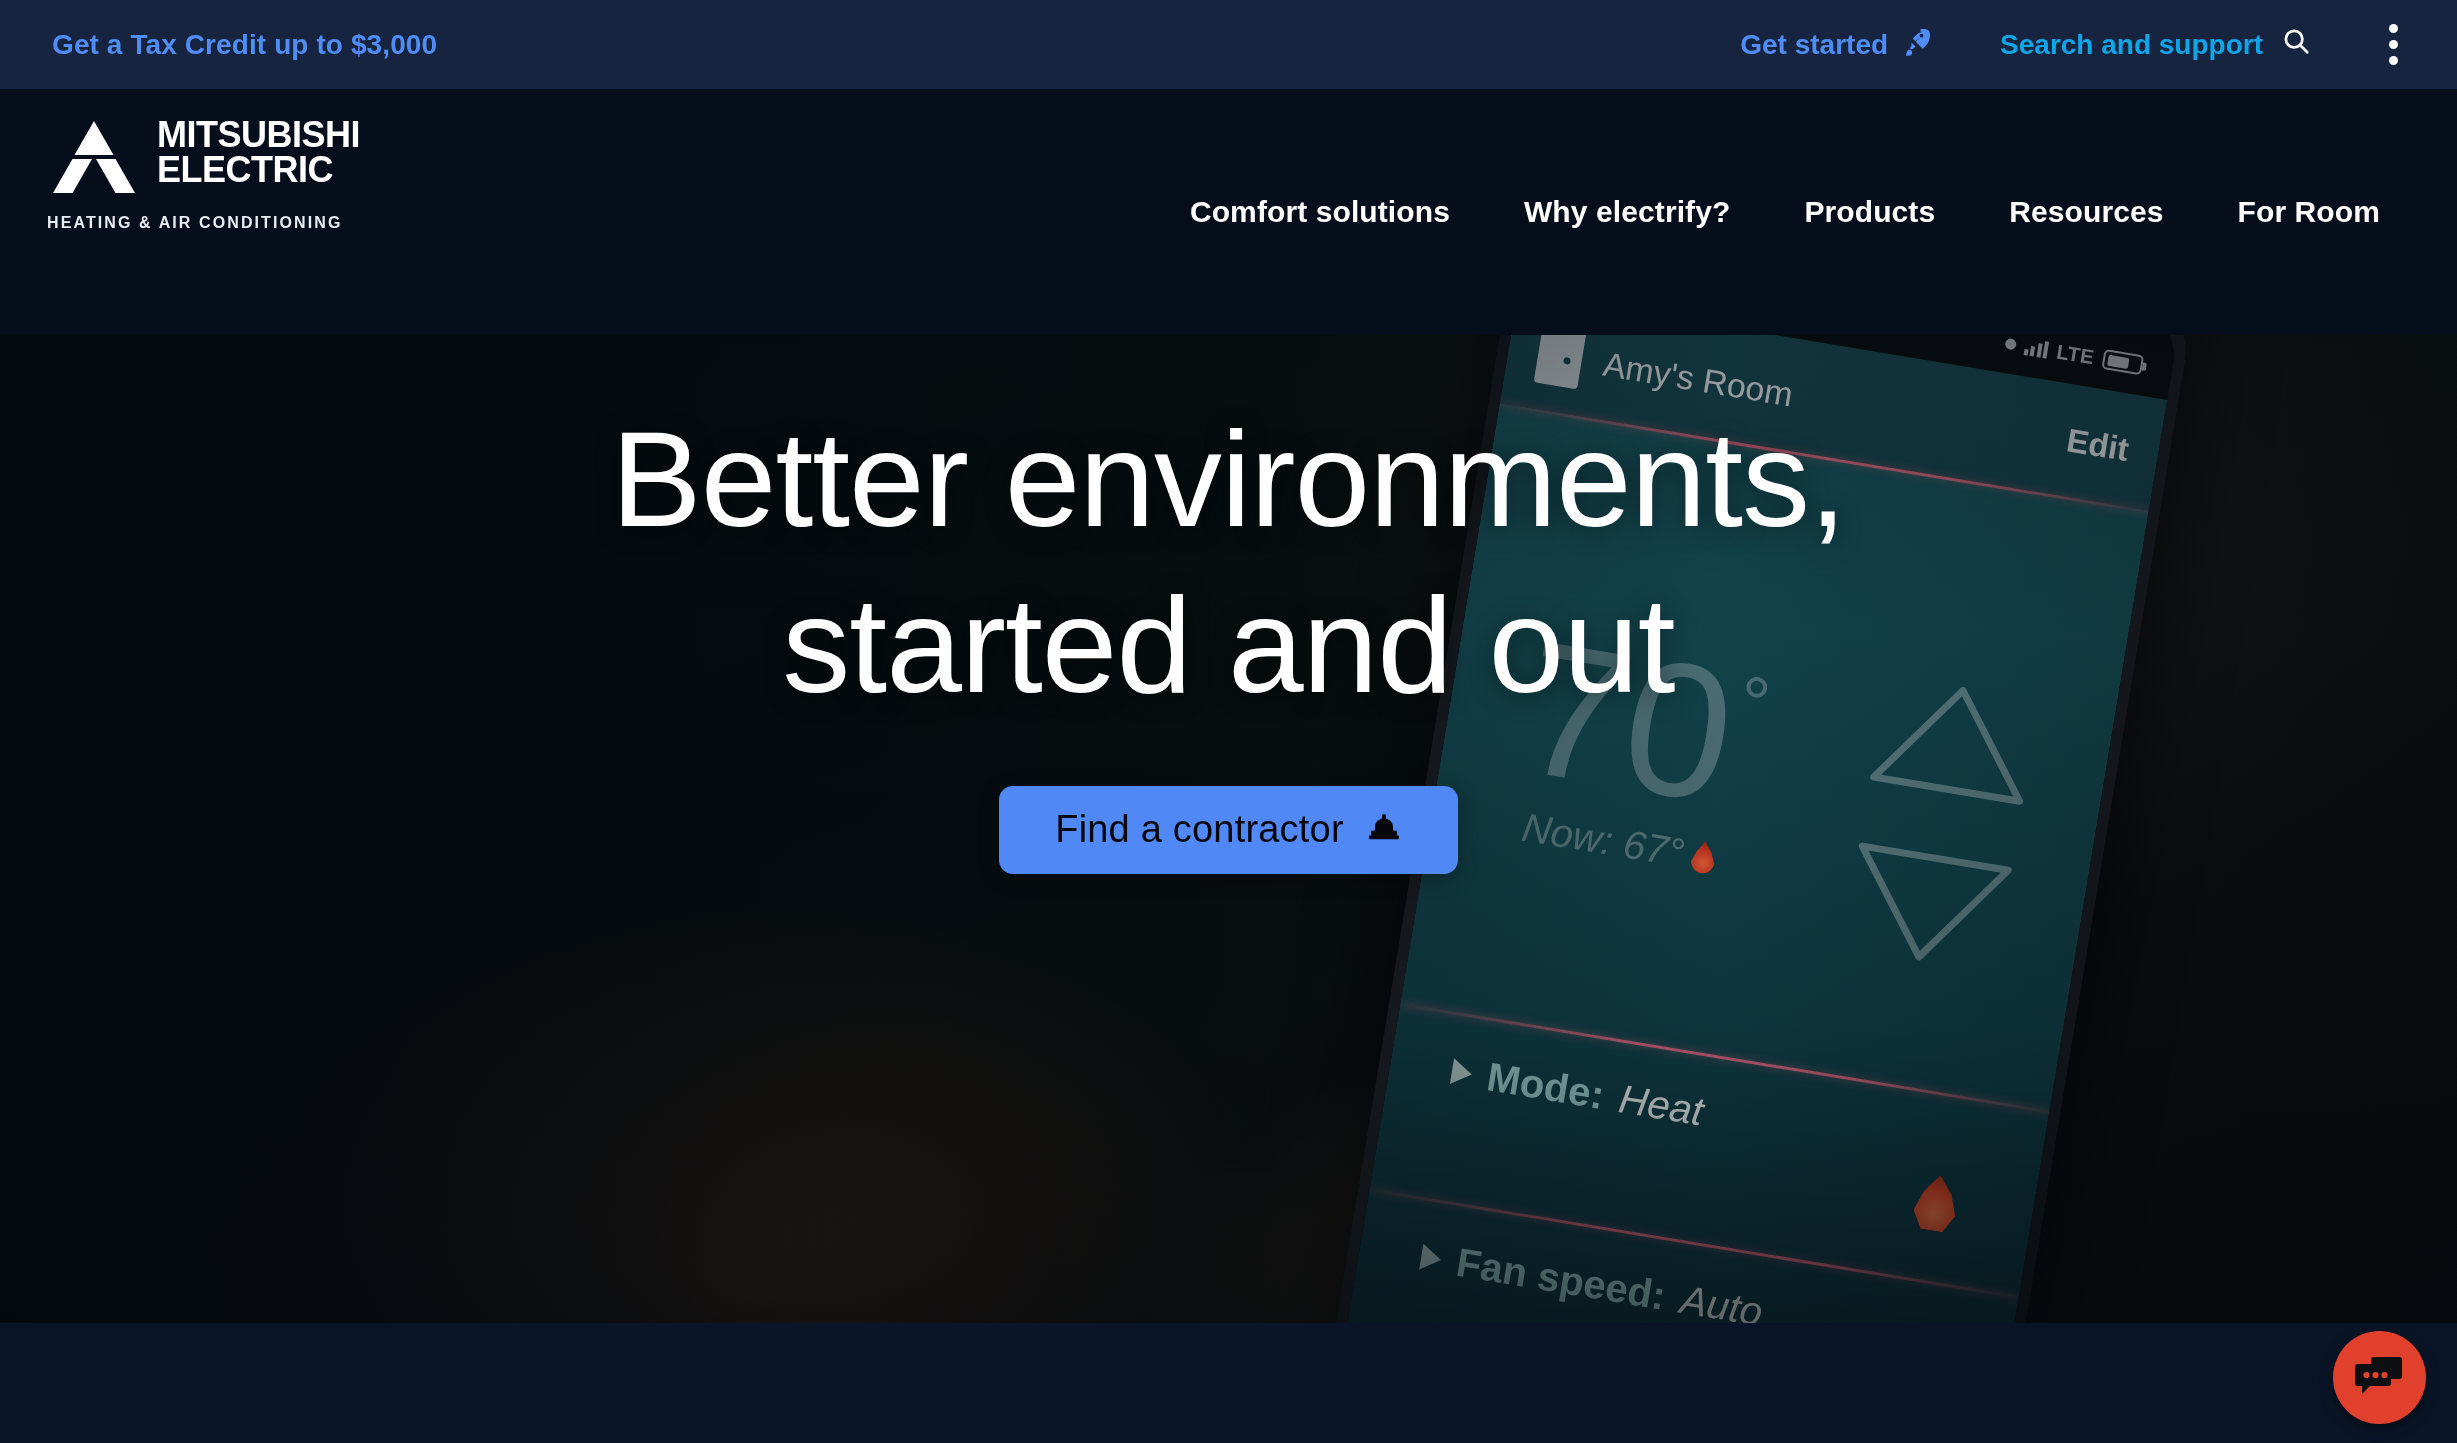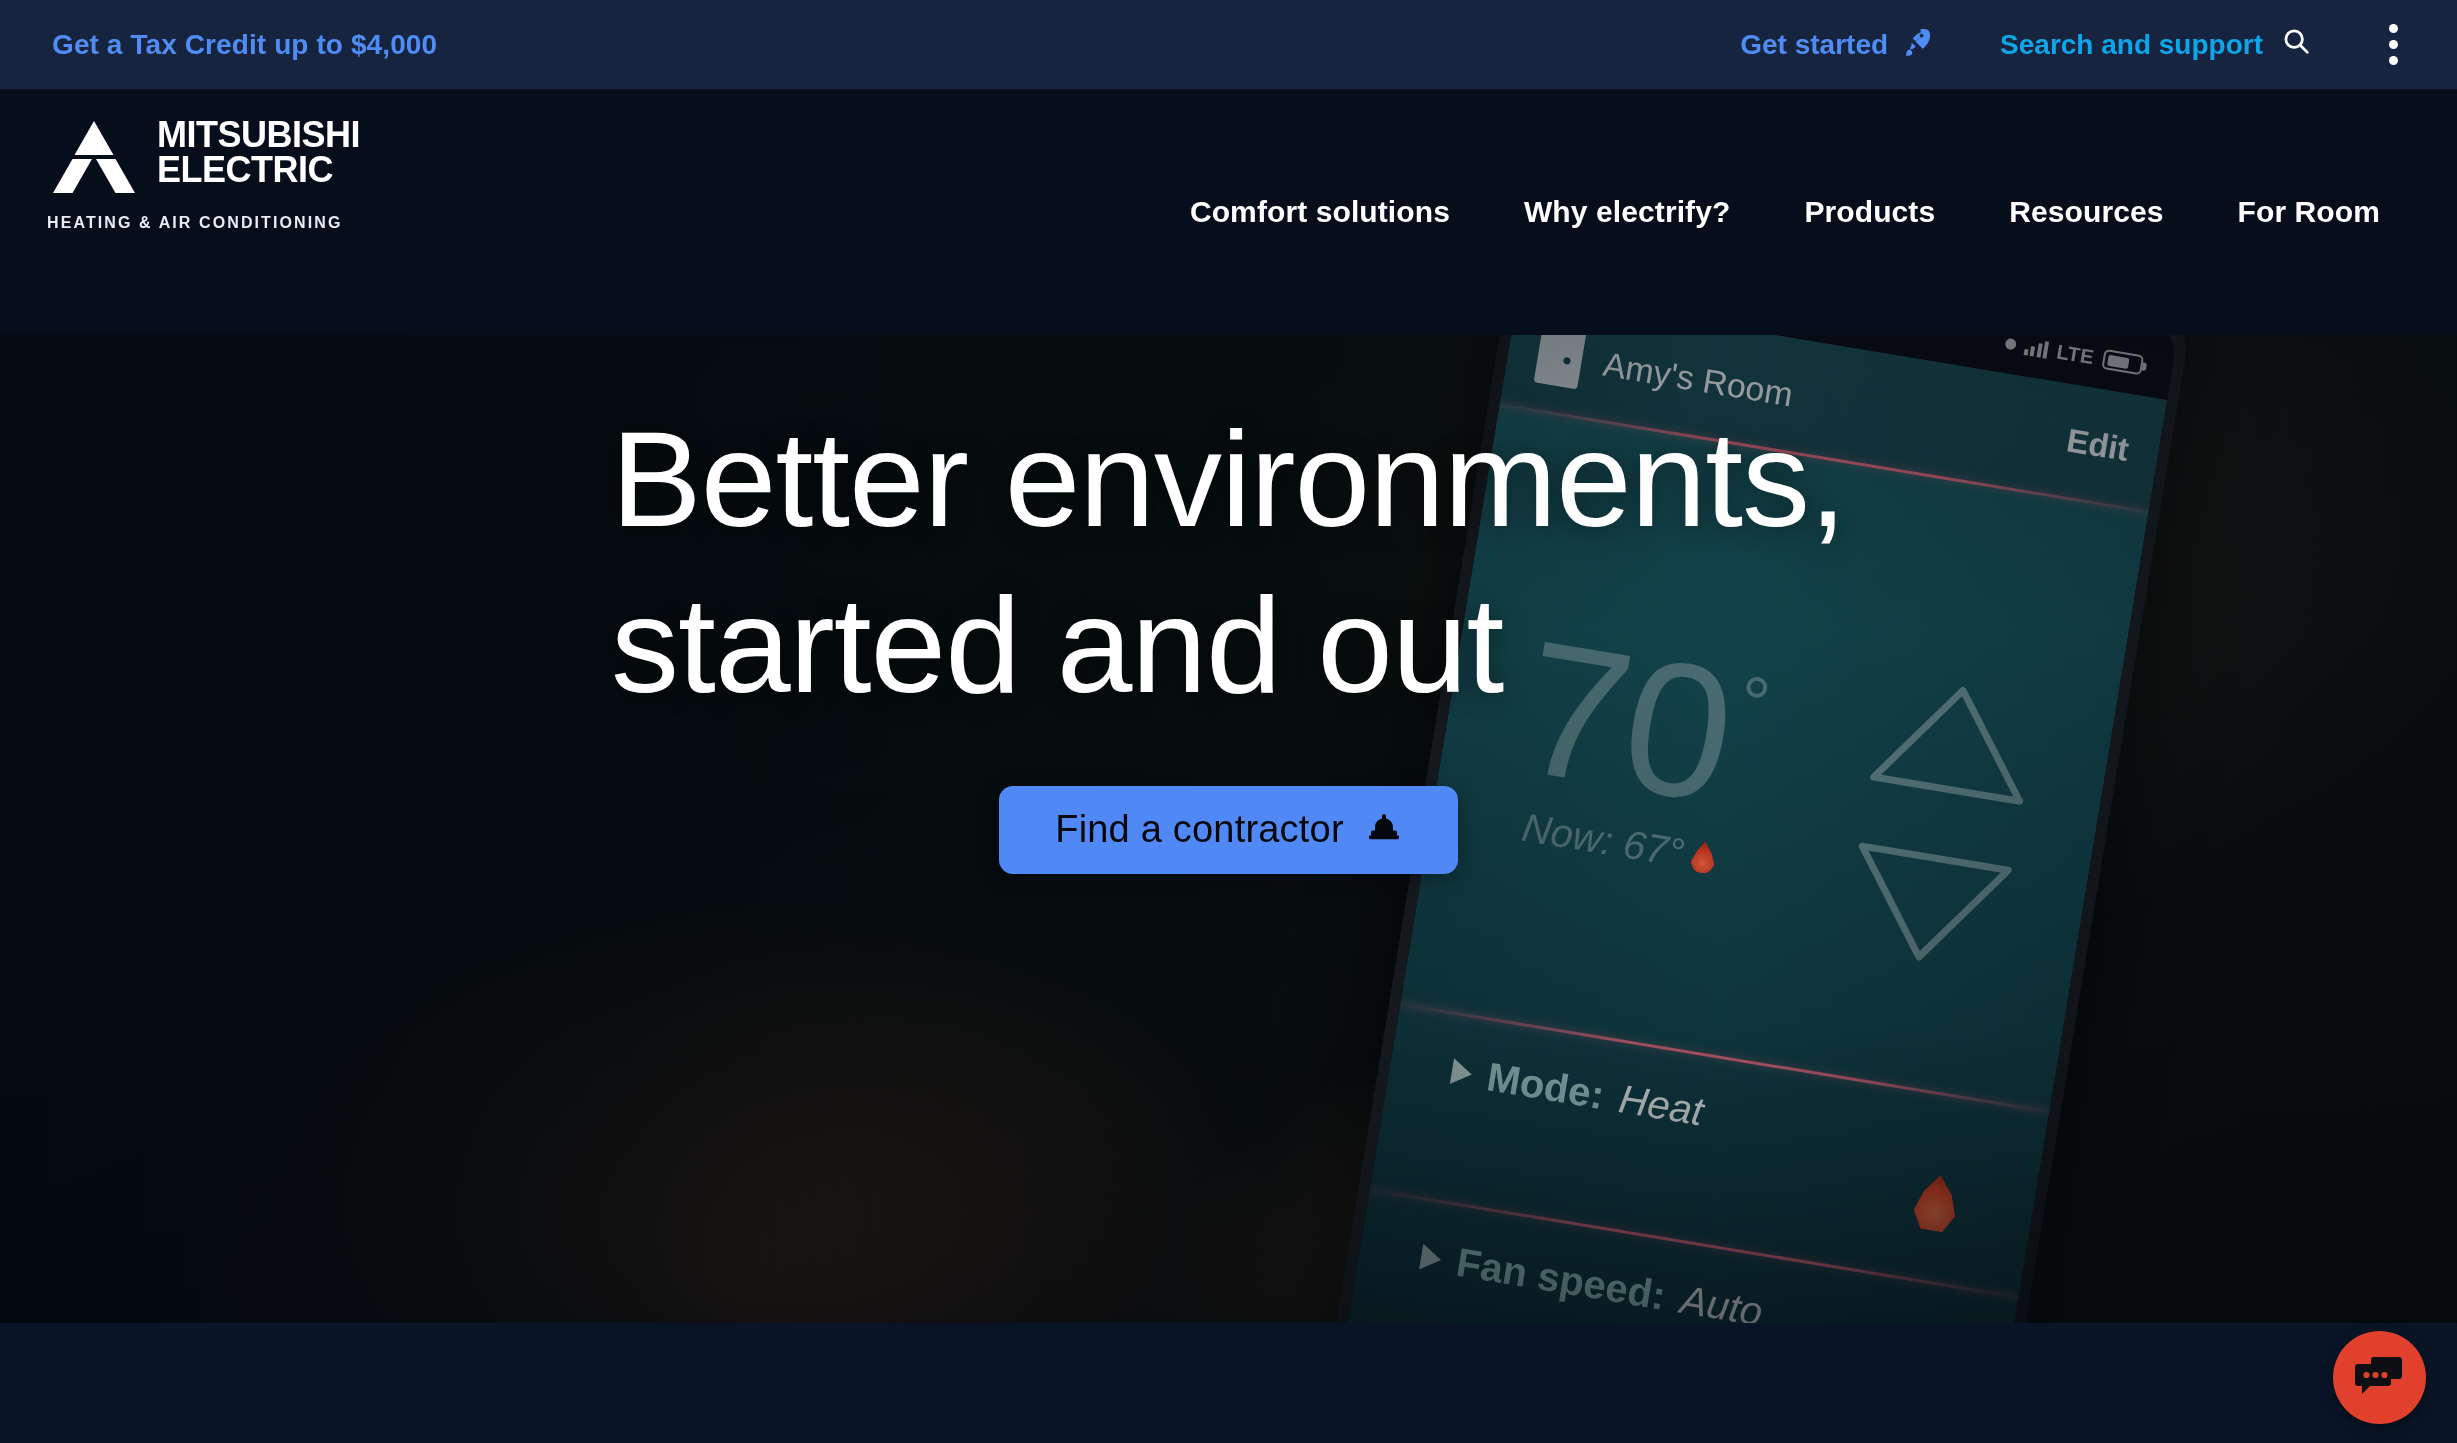--- a/index.html
+++ b/index.html
@@ -370,20 +370,21 @@
     position: absolute;
     inset: 0;
     display: flex;
     flex-direction: column;
     align-items: center;
     z-index: 6;
   }
 
   .hero-title {
     margin-top: 62px;
+    text-align: center;
     color: #ffffff;
     font-size: 136px;
     font-weight: 400;
     line-height: 1.22;
     letter-spacing: -1px;
     text-shadow: 0 3px 26px rgba(0,0,0,0.45);
     font-family: "Liberation Sans", sans-serif;
   }
   .hero-title .line { display: block; }
 
@@ -432,21 +433,21 @@
     box-shadow: 0 4px 14px rgba(0,0,0,0.45);
   }
 </style>
 </head>
 <body>
 
 <div class="page">
 
   <div class="utility-bar">
 
-    <a class="promo-link">Get a Tax Credit up to $4,000</a>
+    <a class="promo-link">Get a Tax Credit up to $3,000</a>
 
     <div class="utility-right">
 
       <div class="get-started">
         <span>Get started</span>
         <span>
           <svg width="30" height="30" viewBox="0 0 24 24" fill="#4F8DF5" aria-hidden="true">
             <path d="M14.8 2.6c2.6-.6 5.2-.3 6.4.9 1.2 1.2 1.5 3.8.9 6.4-.5 2.3-1.7 4.5-3.4 6.2l-2.1 2.1-5.8-5.8 2.1-2.1c1.7-1.7 3.8-2.9 5.9-3.4-2.1.4-4.3 1.6-6 3.3L10.7 12 8.6 9.9l2.1-2.1c1.7-1.7 3.9-2.9 6.2-3.4-.7.1-1.4.2-2.1.2z"></path>
             <path d="M15.6 6.2c.8 0 1.5.7 1.5 1.5s-.7 1.5-1.5 1.5-1.5-.7-1.5-1.5.7-1.5 1.5-1.5z" fill="#17243F"></path>
             <path d="M7.6 13.1l3.3 3.3-1.2 1.2c-.7.7-1.8 1-3.2 1.1.1-1.4.4-2.5 1.1-3.2l.0-2.4z"></path>

